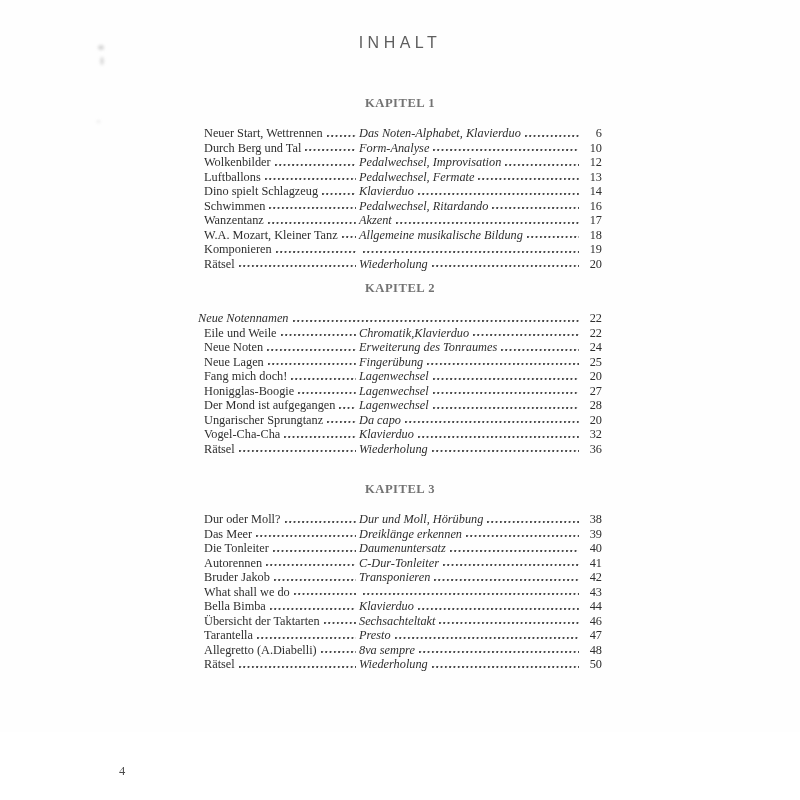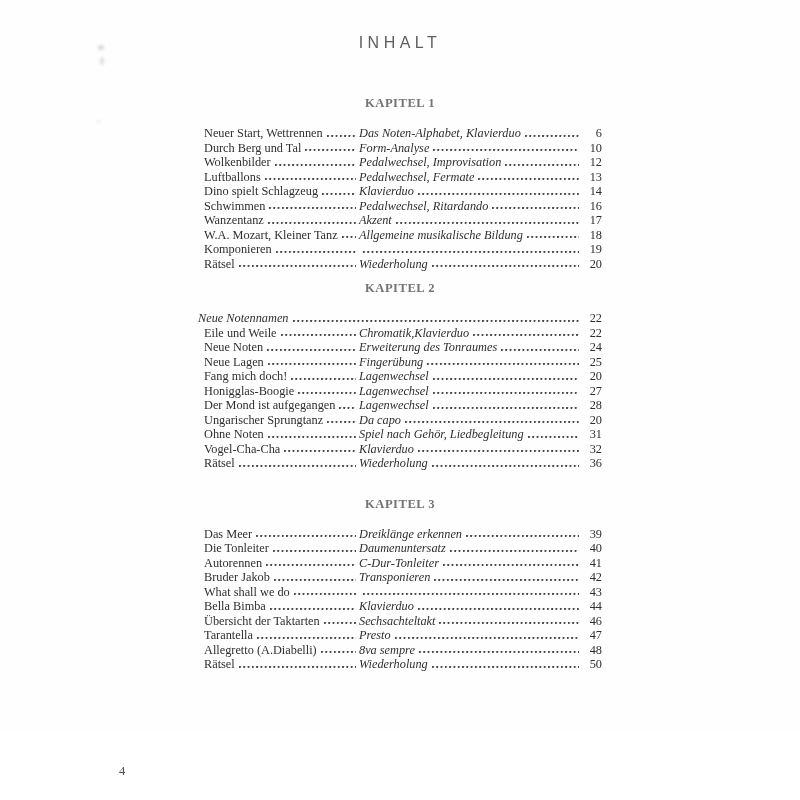--- a/index.html
+++ b/index.html
@@ -295,29 +295,20 @@
   <div class="entry">
     <span class="left">
       <span class="title">Ungarischer Sprungtanz</span>
       <span class="leader"></span>
     </span>
     <span class="desc">Da capo</span>
     <span class="leader"></span>
     <span class="pagenum">20</span>
   </div>
 
-  <div class="entry">
-    <span class="left">
-      <span class="title">Ohne Noten</span>
-      <span class="leader"></span>
-    </span>
-    <span class="desc">Spiel nach Gehör, Liedbegleitung</span>
-    <span class="leader"></span>
-    <span class="pagenum">31</span>
-  </div>
 
   <div class="entry">
     <span class="left">
       <span class="title">Vogel-Cha-Cha</span>
       <span class="leader"></span>
     </span>
     <span class="desc">Klavierduo</span>
     <span class="leader"></span>
     <span class="pagenum">32</span>
   </div>
@@ -330,20 +321,29 @@
     <span class="desc">Wiederholung</span>
     <span class="leader"></span>
     <span class="pagenum">36</span>
   </div>
 </div>
   </section>
 
   <section class="chapter" id="chapter-3">
     <h2 class="chapter-heading">KAPITEL 3</h2>
     <div class="entries">
+  <div class="entry">
+    <span class="left">
+      <span class="title">Dur oder Moll?</span>
+      <span class="leader"></span>
+    </span>
+    <span class="desc">Dur und Moll, Hörübung</span>
+    <span class="leader"></span>
+    <span class="pagenum">38</span>
+  </div>
 
   <div class="entry">
     <span class="left">
       <span class="title">Das Meer</span>
       <span class="leader"></span>
     </span>
     <span class="desc">Dreiklänge erkennen</span>
     <span class="leader"></span>
     <span class="pagenum">39</span>
   </div>

